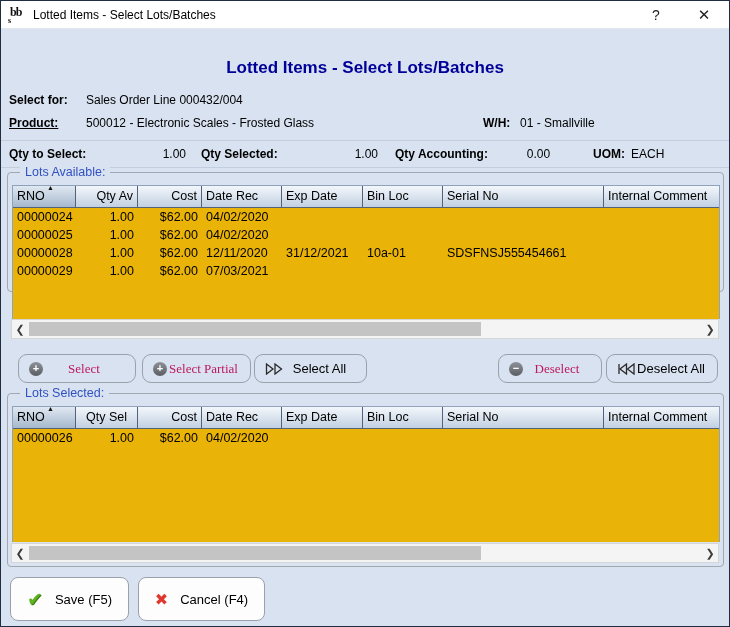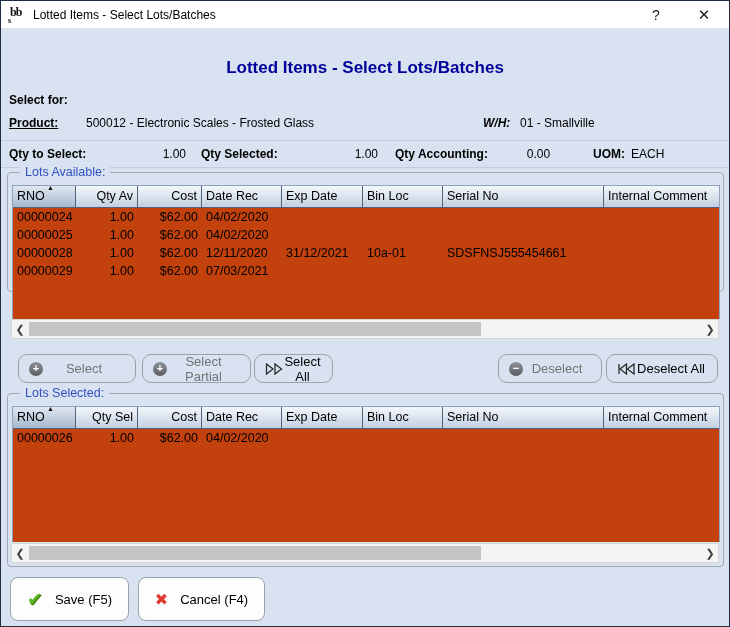--- a/index.html
+++ b/index.html
@@ -35,36 +35,36 @@
   .tablebox{position:absolute;left:4px;top:12px;width:708px;border:1px solid #8ea3bb;background:#fff;}
   .thead{display:flex;height:22px;}
   .th{
     position:relative;height:22px;line-height:21px;padding:0 4px;font-size:12.5px;color:#000;
     background:linear-gradient(#f3f7fb,#c2d0e2);border-right:1px solid #51627a;border-bottom:1px solid #51627a;
     white-space:nowrap;overflow:hidden;flex:0 0 auto;
   }
   .th:last-child{border-right:none;flex:1 1 auto;}
   .th-sorted{background:linear-gradient(#e0e8f1,#a6b8cd);}
   .sort{position:absolute;top:-3px;left:34px;font-size:7px;color:#111;line-height:10px;}
-  .tbody{background:#c2410c;overflow:hidden;}
+  .tbody{background:#eab308;overflow:hidden;}
   .tr{display:flex;height:18px;}
   .td{height:18px;line-height:18px;padding:0 4px;font-size:12.5px;color:#000;white-space:nowrap;overflow:visible;flex:0 0 auto;}
   .ta-r{text-align:right;}
   
   .hscroll{position:absolute;left:10px;width:708px;height:20px;background:#f4f4f4;border:1px solid #d6d6d6;}
   .hs-arrow{position:absolute;top:0;width:16px;height:18px;display:flex;align-items:center;justify-content:center;font-size:11px;font-weight:bold;color:#3c3c3c;}
   .hs-left{left:0;} .hs-right{right:0;}
   .hs-thumb{position:absolute;top:2px;left:17px;width:452px;height:14px;background:#c4c4c4;}
   
   .act-btn{
     position:absolute;top:353px;height:29px;border:1px solid #9ba1aa;border-radius:9px;
     display:flex;align-items:center;font-size:13px;color:#000;background:transparent;padding:0 10px;
   }
   .act-btn .btn-label{flex:1;text-align:center;}
-  .act-btn.disabled .btn-label{color:#737373;}
+  .act-btn.disabled .btn-label{color:#be185d;font-family:Liberation Serif, serif;}
   .circle-ico{
     width:14px;height:14px;border-radius:50%;background:linear-gradient(#8e9298,#5a5e64);
     color:#fff;font-size:11px;font-weight:bold;line-height:13px;text-align:center;flex:0 0 auto;
   }
   .chev-ico{flex:0 0 auto;display:flex;align-items:center;}
   
   .big-btn{
     position:absolute;top:576px;height:44px;background:#fdfdfd;border:1px solid #9ba1aa;border-radius:8px;
     display:flex;align-items:center;justify-content:center;font-size:13px;color:#000;gap:12px;
   }
@@ -82,24 +82,25 @@
       <span class="s">s</span>
     </span>
     <span class="title-text">Lotted Items - Select Lots/Batches</span>
     <span class="tb-btn help-btn">?</span>
     <span class="tb-btn close-btn">✕</span>
   </div>
 
   <div class="screen-title">Lotted Items - Select Lots/Batches</div>
 
   <span class="lbl" style="left:8px;top:92px;">Select for:</span>
+  <span class="val" style="left:85px;top:92px;">Sales Order Line 000432/004</span>
 
   <span class="lbl" style="left:8px;top:115px;text-decoration:underline;">Product:</span>
   <span class="val" style="left:85px;top:115px;">500012 - Electronic Scales - Frosted Glass</span>
-  <span class="lbl" style="left:482px;top:115px;font-style:italic;">W/H:</span>
+  <span class="lbl" style="left:482px;top:115px;">W/H:</span>
   <span class="val" style="left:519px;top:115px;">01 - Smallville</span>
 
   <div class="divider" style="top:139px;"></div>
 
   <span class="lbl" style="left:8px;top:146px;">Qty to Select:</span>
   <span class="val num" style="left:120px;top:146px;width:65px;">1.00</span>
   <span class="lbl" style="left:200px;top:146px;">Qty Selected:</span>
   <span class="val num" style="left:310px;top:146px;width:67px;">1.00</span>
   <span class="lbl" style="left:394px;top:146px;">Qty Accounting:</span>
   <span class="val num" style="left:505px;top:146px;width:65px;text-align:center;">0.00</span>
@@ -171,21 +172,21 @@
   </div>
 
   <div class="act-btn disabled" style="left:17px;width:118px;">
     <span class="circle-ico">+</span>
     <span class="btn-label">Select</span>
   </div>
   <div class="act-btn disabled" style="left:141px;width:109px;">
     <span class="circle-ico">+</span>
     <span class="btn-label">Select Partial</span>
   </div>
-  <div class="act-btn" style="left:253px;width:79px;">
+  <div class="act-btn" style="left:253px;width:113px;">
     <span class="chev-ico">
       <svg width="18" height="12" viewBox="0 0 18 12">
           <path d="M1.5 1 L8 6 L1.5 11 Z" fill="none" stroke="#2a2a2a" stroke-width="1.3"></path>
           <path d="M10 1 L16.5 6 L10 11 Z" fill="none" stroke="#2a2a2a" stroke-width="1.3"></path>
         </svg>
     </span>
     <span class="btn-label">Select All</span>
   </div>
   <div class="act-btn disabled" style="left:497px;width:104px;">
     <span class="circle-ico">−</span>
@@ -200,21 +201,21 @@
         </svg>
     </span>
     <span class="btn-label">Deselect All</span>
   </div>
 
   <div class="groupbox" style="top:392px;height:174px;">
     <span class="group-label">Lots Selected:</span>
     <div class="tablebox" style="height:136px;" id="table-selected">
         <div class="thead">
           <div class="th th-sorted" style="width: 63px;"><span>RNO</span><span class="sort">▲</span></div>
-          <div class="th ta-r" style="width: 62px;"><span>Qty Sel</span></div>
+          <div class="th ta-r" style="width: 62px; text-align: center;"><span>Qty Sel</span></div>
           <div class="th ta-r" style="width: 64px;"><span>Cost</span></div>
           <div class="th" style="width: 80px;"><span>Date Rec</span></div>
           <div class="th" style="width: 81px;"><span>Exp Date</span></div>
           <div class="th" style="width: 80px;"><span>Bin Loc</span></div>
           <div class="th" style="width: 161px;"><span>Serial No</span></div>
           <div class="th" style="width: 116px;"><span>Internal Comment</span></div>
         </div>
         <div class="tbody" style="height: 113px;">
           <div class="tr">
             <div class="td" style="width: 63px;">00000026</div>

